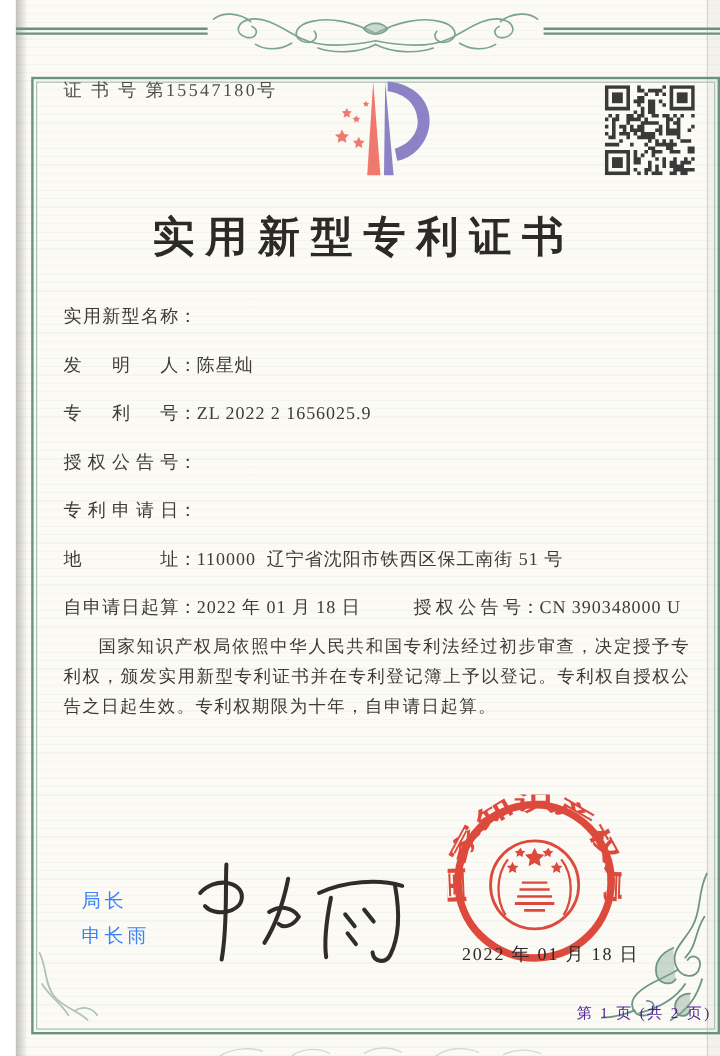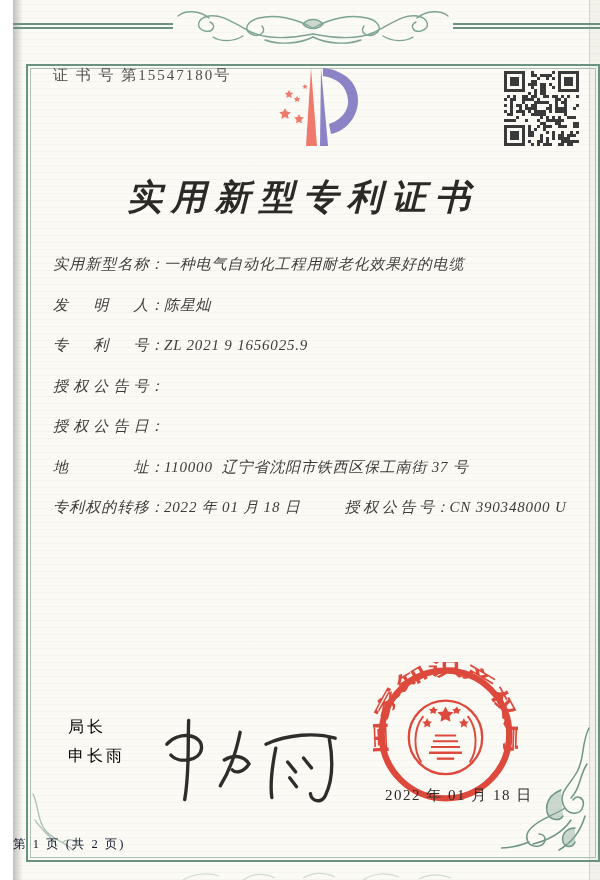--- a/index.html
+++ b/index.html
@@ -21,43 +21,43 @@
   .frame-inner{position:absolute;inset:2px;border:1px solid #a9c2b4;}
 
   .orn{position:absolute;pointer-events:none;}
 
   .certno{position:absolute;left:40px;top:66px;font-size:15px;letter-spacing:2px;color:#4f4d4a;}
 
   .logo{position:absolute;left:246px;top:60px;width:104px;height:98px;}
   .qr{position:absolute;left:491px;top:71px;width:75px;height:75px;}
 
   .title{position:absolute;left:0;right:20px;top:174px;text-align:center;
-    font-size:35px;font-weight:bold;letter-spacing:9px;color:#2b2a27;font-style:italic;}
+    font-size:35px;font-weight:bold;letter-spacing:9px;color:#2b2a27;}
 
   .fields{position:absolute;left:40px;top:254px;width:530px;font-size:15px;color:#3d3b38;}
-  .frow{position:relative;display:flex;align-items:center;margin-bottom:20.5px;line-height:20px;font-style:italic;}
+  .frow{position:relative;display:flex;align-items:center;margin-bottom:20.5px;line-height:20px;}
   .flabel{display:inline-block;width:96px;text-align:justify;text-align-last:justify;flex:0 0 96px;
     letter-spacing:0.5px;}
   .fcolon{flex:0 0 auto;}
   .fvalue{white-space:pre-wrap;letter-spacing:0.8px;}
   .grant-pair2{margin-left:44px;display:flex;}
   .grant-pair2 .flabel{width:90px;flex-basis:90px;}
 
   .paras{position:absolute;left:40px;top:527px;width:522px;font-size:14.5px;line-height:25px;
     color:#3d3b38;text-align:justify;letter-spacing:1.2px;}
   .paras p{margin:0;text-indent:2em;}
 
-  .signoff{position:absolute;left:55px;top:712px;font-size:16px;color:#000000;letter-spacing:3px;line-height:29px;}
+  .signoff{position:absolute;left:55px;top:738px;font-size:16px;color:#3b82f6;letter-spacing:3px;line-height:29px;font-family:Liberation Mono, monospace;}
   .signature{position:absolute;left:142px;top:714px;width:198px;height:92px;}
 
   .seal{position:absolute;left:360px;top:662px;width:145px;height:145px;opacity:0.9;}
   .seal-date{position:absolute;left:372px;top:786px;font-size:15px;color:#2b2a28;letter-spacing:1.5px;z-index:5;}
 
-  .footer{position:absolute;left:0;right:20px;top:836px;text-align:left;font-size:12.5px;
-    color:#0f172a;letter-spacing:2px;}
+  .footer{position:absolute;left:0;right:20px;top:836px;text-align:right;font-size:12.5px;
+    color:#4c1d95;letter-spacing:2px;}
 
   .bottom-hint{position:absolute;left:150px;top:868px;width:300px;height:12px;opacity:0.35;filter:blur(0.4px);}
 </style>
 </head>
 <body>
 
 <div id="stage">
 
   <div class="edge-right-shade"></div>
   <div class="edge-left"></div>
@@ -141,58 +141,58 @@
       <rect x="2" y="20" width="3" height="3"></rect>
     </g>
   </svg>
 
   <div class="title">实用新型专利证书</div>
 
   <div class="fields">
     <div class="frow">
       <span class="flabel">实用新型名称</span>
         <span class="fcolon">：</span>
-      <span class="fvalue">一种电气自动化工程用耐老化效果好的电缆</span>
     </div>
     <div class="frow">
       <span class="flabel">发明人</span>
         <span class="fcolon">：</span>
       <span class="fvalue">陈星灿</span>
     </div>
     <div class="frow">
       <span class="flabel">专利号</span>
         <span class="fcolon">：</span>
-      <span class="fvalue">ZL 2021 9 1656025.9</span>
+      <span class="fvalue">ZL 2022 2 1656025.9</span>
     </div>
     <div class="frow">
       <span class="flabel">授权公告号</span>
         <span class="fcolon">：</span>
     </div>
     <div class="frow">
-      <span class="flabel">授权公告日</span>
+      <span class="flabel">专利申请日</span>
         <span class="fcolon">：</span>
     </div>
     <div class="frow">
       <span class="flabel">地址</span>
         <span class="fcolon">：</span>
-      <span class="fvalue">110000  辽宁省沈阳市铁西区保工南街 37 号</span>
-    </div>
-    <div class="frow">
-      <span class="flabel">专利权的转移</span>
+      <span class="fvalue">110000  辽宁省沈阳市铁西区保工南街 51 号</span>
+    </div>
+    <div class="frow">
+      <span class="flabel">自申请日起算</span>
         <span class="fcolon">：</span>
       <span class="fvalue">2022 年 01 月 18 日</span>
       <span class="grant-pair2">
         <span class="flabel">授权公告号</span>
           <span class="fcolon">：</span>
         <span class="fvalue">CN 390348000 U</span>
       </span>
     </div>
   </div>
 
   <div class="paras">
+    <p>国家知识产权局依照中华人民共和国专利法经过初步审查，决定授予专利权，颁发实用新型专利证书并在专利登记簿上予以登记。专利权自授权公告之日起生效。专利权期限为十年，自申请日起算。</p>
   </div>
 
   <div class="signoff">
     <div>局长</div>
     <div>申长雨</div>
   </div>
 
   <svg class="signature" viewBox="0 0 200 92">
     <g stroke="#2f2d2b" stroke-width="3.4" fill="none" stroke-linecap="round" stroke-linejoin="round">
       <path d="M34 6 C 33 28, 35 58, 30 86"></path>

